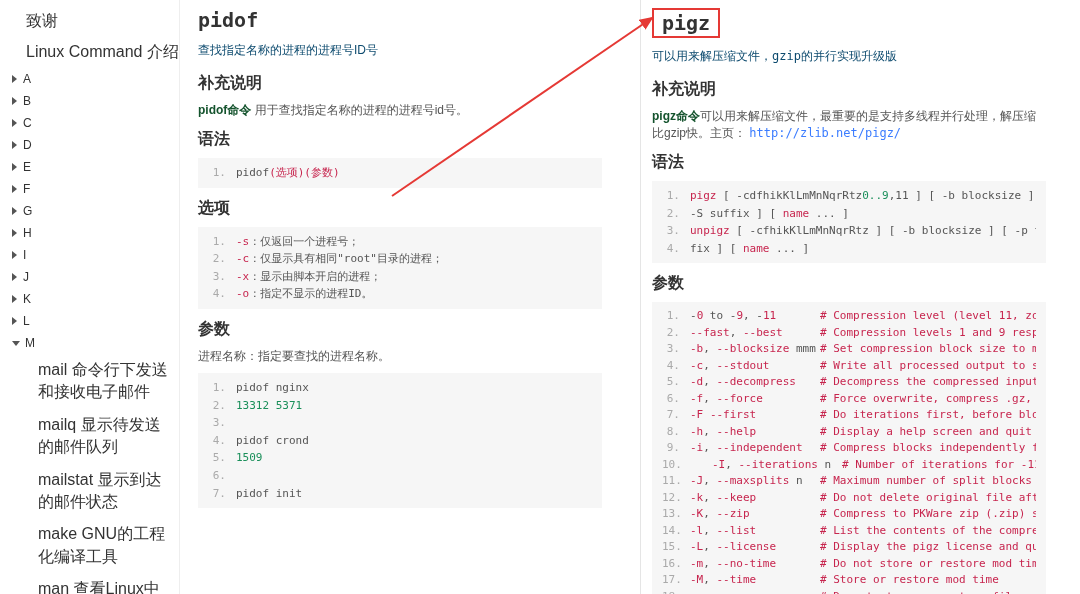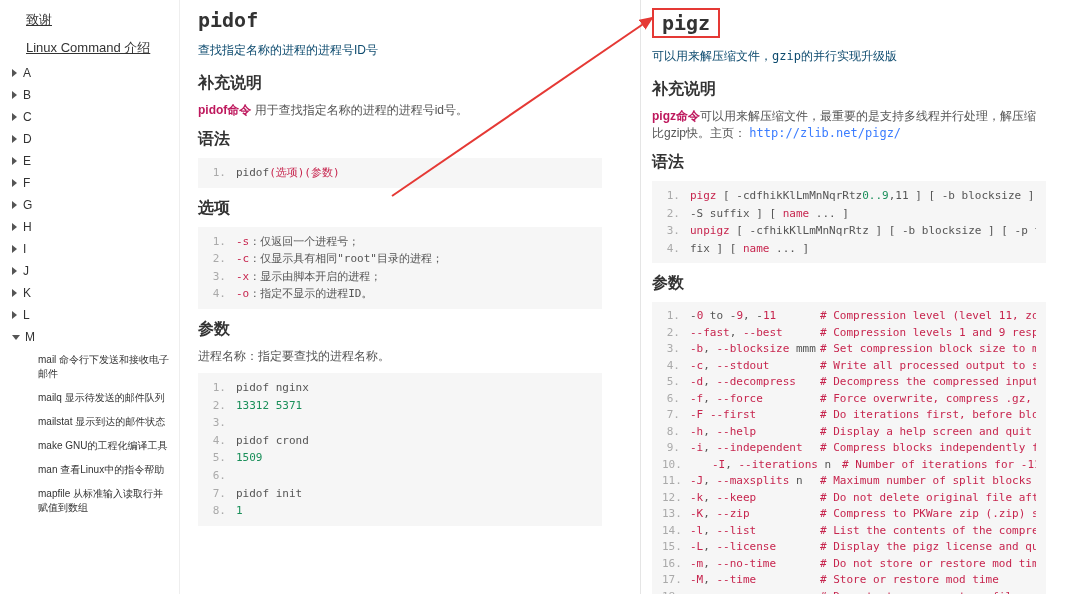--- a/index.html
+++ b/index.html
@@ -17,23 +17,22 @@
   .sidebar {
     position: absolute;
     left: 0; top: 0;
     width: 180px;
     height: 594px;
     padding: 6px 0 0 12px;
     border-right: 1px solid #eee;
   }
   .sidebar .top-item {
     padding: 5px 0 5px 14px;
-    font-size: 13px;
+    font-size: 16px;
     cursor: pointer;
-    text-decoration: underline;
   }
   .sidebar .letter {
     display: flex;
     align-items: center;
     padding: 4px 0;
     font-size: 12px;
     cursor: pointer;
   }
   .sidebar .letter .tri {
     width: 0; height: 0;
@@ -44,21 +43,21 @@
   }
   .sidebar .letter.open .tri {
     border-left: 4px solid transparent;
     border-right: 4px solid transparent;
     border-top: 5px solid #555;
     border-bottom: none;
     margin-right: 5px;
   }
   .sidebar .sub {
     padding: 5px 8px 5px 26px;
-    font-size: 10px;
+    font-size: 16px;
     line-height: 1.4;
     cursor: pointer;
   }
   .pane {
     position: absolute;
     top: 0;
     height: 594px;
     padding: 8px 18px 0 18px;
     overflow: hidden;
   }
@@ -88,21 +87,21 @@
     margin-bottom: 14px;
   }
   .subtitle code { font-family: Consolas, Menlo, monospace; }
   h2.sec {
     font-size: 16px;
     font-weight: 600;
     margin: 10px 0 8px 0;
     color: #333;
   }
   .desc-line { font-size: 12px; margin-bottom: 8px; color:#555;}
-  .desc-line b { color:#be185d; font-weight:600;}
+  .desc-line b { color:#14532d; font-weight:600;}
   a.link { color: #3b7cff; text-decoration: none; font-family: Consolas, Menlo, monospace; font-size:12px;}
   .codebox {
     background: #f6f6f6;
     padding: 6px 10px;
     font-family: Consolas, Menlo, monospace;
     font-size: 11px;
     color: #555;
     line-height: 1.6;
     margin-bottom: 8px;
   }
@@ -219,21 +218,20 @@
   <div class="desc-line">进程名称：指定要查找的进程名称。</div>
 
   <div class="codebox" id="pidof-example">
       <div class="row"><span class="ln">1.</span><span class="">pidof nginx</span></div>
       <div class="row"><span class="ln">2.</span><span class="num">13312 5371</span></div>
       <div class="row"><span class="ln">3.</span><span class=""></span></div>
       <div class="row"><span class="ln">4.</span><span class="">pidof crond</span></div>
       <div class="row"><span class="ln">5.</span><span class="num">1509</span></div>
       <div class="row"><span class="ln">6.</span><span class=""></span></div>
       <div class="row"><span class="ln">7.</span><span class="">pidof init</span></div>
-      <div class="row"><span class="ln">8.</span><span class="num">1</span></div>
     </div>
 </div>
 
 <div class="divider"></div>
 
 <div class="pane pane-right">
   <h1 class="cmd-title boxed">pigz</h1>
   <div class="subtitle">
     <span>可以用来解压缩文件，</span><code>gzip</code><span>的并行实现升级版</span>
   </div>

